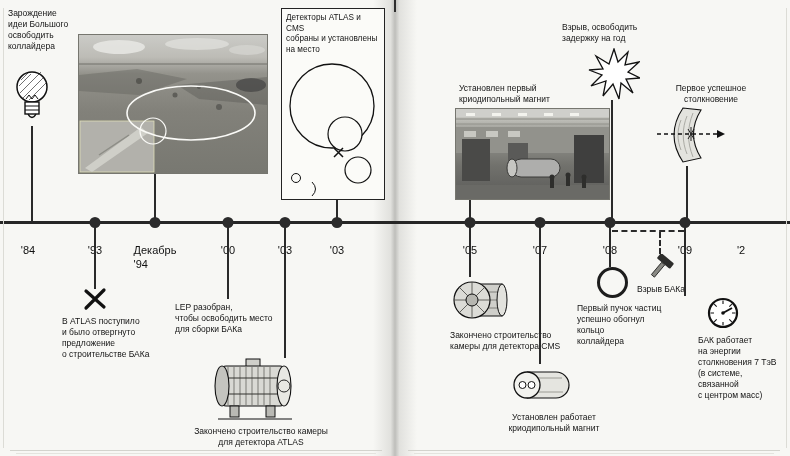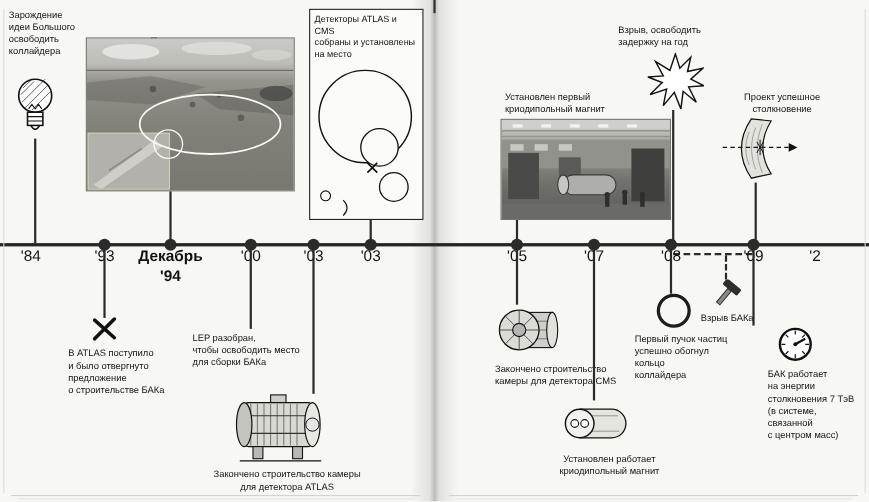--- a/index.html
+++ b/index.html
@@ -4,22 +4,22 @@
 <style>
   html,body{margin:0;padding:0;}
   body{
     width:790px;height:456px;position:relative;overflow:hidden;
     background:#f7f7f4;
     font-family:"Liberation Sans", sans-serif;
     color:#141414;
   }
   .cap{position:absolute;font-size:8.5px;line-height:1.3;color:#141414;white-space:pre-line;}
   .cap.center{text-align:center;}
-  .year{position:absolute;top:224px;transform:translateX(-50%);font-size:14px;color:#111;
-        text-align:center;white-space:pre-line;line-height:1.25;}
+  .year{position:absolute;top:244px;transform:translateX(-50%);font-size:11px;color:#111;
+        white-space:pre-line;line-height:1.25;}
   .timeline{position:absolute;left:0;top:221px;width:790px;height:3px;background:#262626;}
   .dot{position:absolute;top:217px;width:11px;height:11px;border-radius:50%;background:#2b2b2b;transform:translateX(-50%);}
   .vline{position:absolute;width:2px;background:#2a2a2a;}
   .vdash{position:absolute;width:0;border-left:2px dashed #2a2a2a;}
   .hdash{position:absolute;height:0;border-top:2px dashed #2a2a2a;}
   .icon{position:absolute;}
   .icon svg{display:block;}
   .photo{position:absolute;border:1px solid #76766f;box-sizing:border-box;overflow:hidden;}
   .photo svg{display:block;}
   .aerial{background:linear-gradient(180deg,#cbcbc7 0%,#bdbcb6 16%,#94938c 28%,#82817a 55%,#787871 100%);}
@@ -130,21 +130,21 @@
 
 <div class="cap" style="left:562px;top:22px;">Взрыв, освободить
 задержку на год</div>
 <span class="icon" style="left:588px;top:48px;">
   <svg width="52" height="52" viewBox="0 0 52 52">
     <polygon points="26,1 30,14 40,4 37,17 51,14 40,24 52,30 38,31 45,45 33,35 31,51 25,36 15,48 18,33 3,38 14,27 1,22 15,21 8,8 21,16" fill="#fff" stroke="#111" stroke-width="1.3"></polygon>
   </svg>
 </span>
 <div class="vline" style="left:611px;top:100px;height:121px;"></div>
 
-<div class="cap center" style="left:663px;top:83px;width:96px;">Проект успешное
+<div class="cap center" style="left:663px;top:83px;width:96px;">Первое успешное
 столкновение</div>
 <span class="icon" style="left:655px;top:104px;">
   <svg width="72" height="62" viewBox="0 0 72 62">
     <path d="M28,4 C16,22 16,40 28,58 L46,54 C36,38 36,22 46,6 Z" fill="#e3e3de" stroke="#111" stroke-width="1.1"></path>
     <path d="M26,16 C22,26 22,36 26,46 M32,12 C27,24 27,38 32,50 M38,9 C32,24 32,38 38,53" stroke="#9a9a94" stroke-width="0.8" fill="none"></path>
     <line x1="2" y1="30" x2="62" y2="30" stroke="#111" stroke-width="1.3" stroke-dasharray="4,3"></line>
     <polygon points="70,30 62,26 62,34" fill="#111"></polygon>
     <path d="M33,25 l6,10 M39,25 l-6,10 M36,23 v14" stroke="#111" stroke-width="0.9" fill="none"></path>
   </svg>
 </span>
@@ -158,21 +158,21 @@
 <div class="dot" style="left:228px;"></div>
 <div class="dot" style="left:285px;"></div>
 <div class="dot" style="left:337px;"></div>
 <div class="dot" style="left:470px;"></div>
 <div class="dot" style="left:540px;"></div>
 <div class="dot" style="left:610px;"></div>
 <div class="dot" style="left:685px;"></div>
 
 <div class="year" style="left:28px;">'84</div>
 <div class="year" style="left:95px;">'93</div>
-<div class="year" style="left:155px;font-weight:bold;">Декабрь
+<div class="year" style="left:155px;">Декабрь
 '94</div>
 <div class="year" style="left:228px;">'00</div>
 <div class="year" style="left:285px;">'03</div>
 <div class="year" style="left:337px;">'03</div>
 <div class="year" style="left:470px;">'05</div>
 <div class="year" style="left:540px;">'07</div>
 <div class="year" style="left:610px;">'08</div>
 <div class="year" style="left:685px;">'09</div>
 <div class="year" style="left:741px;">'2</div>
 

